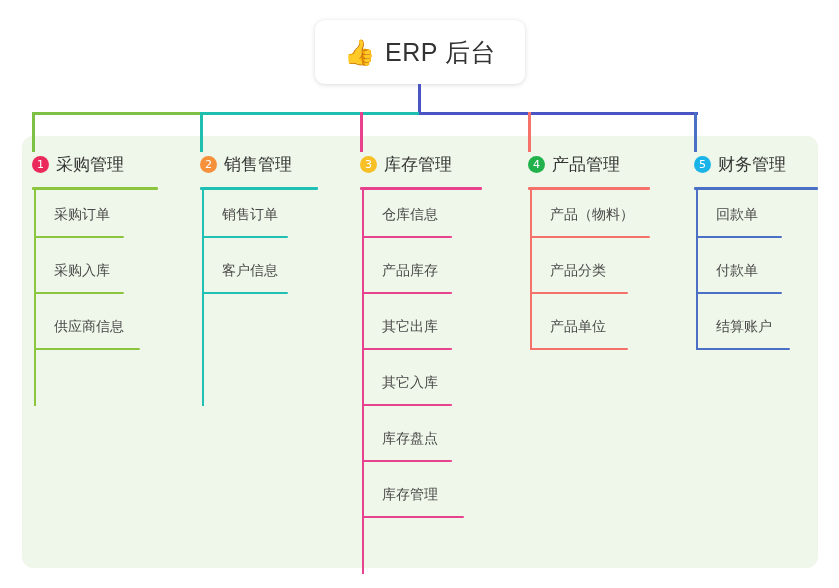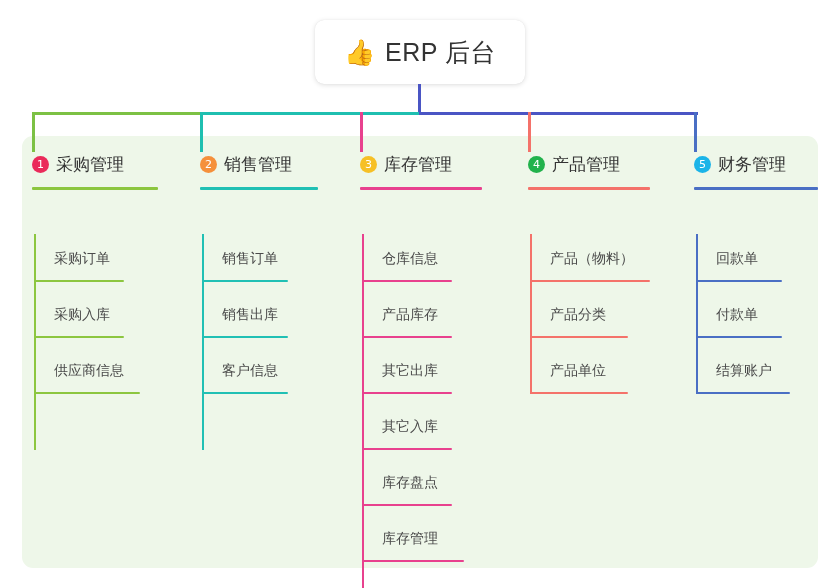--- a/index.html
+++ b/index.html
@@ -41,21 +41,21 @@
   .badge{
     width:17px;height:17px;border-radius:50%;
     display:flex;align-items:center;justify-content:center;
     color:#fff;font-size:11px;line-height:1;flex:0 0 auto;
     font-family:"DejaVu Sans",sans-serif;
   }
   .head-title{font-size:17px;color:#333;white-space:nowrap;}
   .head-rule{position:absolute;left:10px;bottom:0;height:3px;border-radius:1px;}
 
   
-  .items{position:relative;margin-top:44px;}
+  .items{position:relative;}
   .spine{position:absolute;left:12px;top:0;width:2px;}
   .item{position:relative;height:56px;}
   .item-label{
     position:absolute;left:32px;top:16px;
     font-size:14px;color:#4a4a4a;white-space:nowrap;
   }
   .item-rule{position:absolute;left:12px;bottom:8px;height:2px;border-radius:1px;}
 </style>
 </head>
 <body>
@@ -116,24 +116,20 @@
           </div>
           <div class="head-rule" style="width: 118px; background: rgb(32, 192, 180);"></div>
         </div>
         <div class="items" style="height: 224px; text-align: right;">
           <div class="spine" style="background: rgb(32, 192, 180); height: 216px;"></div>
           <div class="item">
             <span class="item-label">销售订单</span>
             <div class="item-rule" style="width: 86px; background: rgb(32, 192, 180);"></div>
           </div>
           <div class="item">
-            <span class="item-label">销售出库</span>
-            <div class="item-rule" style="width: 86px; background: rgb(32, 192, 180);"></div>
-          </div>
-          <div class="item">
             <span class="item-label">客户信息</span>
             <div class="item-rule" style="width: 86px; background: rgb(32, 192, 180);"></div>
           </div>
         </div>
       </div>
       <div class="col" style="left: 350px; top: 144px; width: 170px;">
         <div class="col-head">
           <div class="head-row">
             <span class="badge" style="background: rgb(246, 192, 38);">3</span>
             <span class="head-title">库存管理</span>

